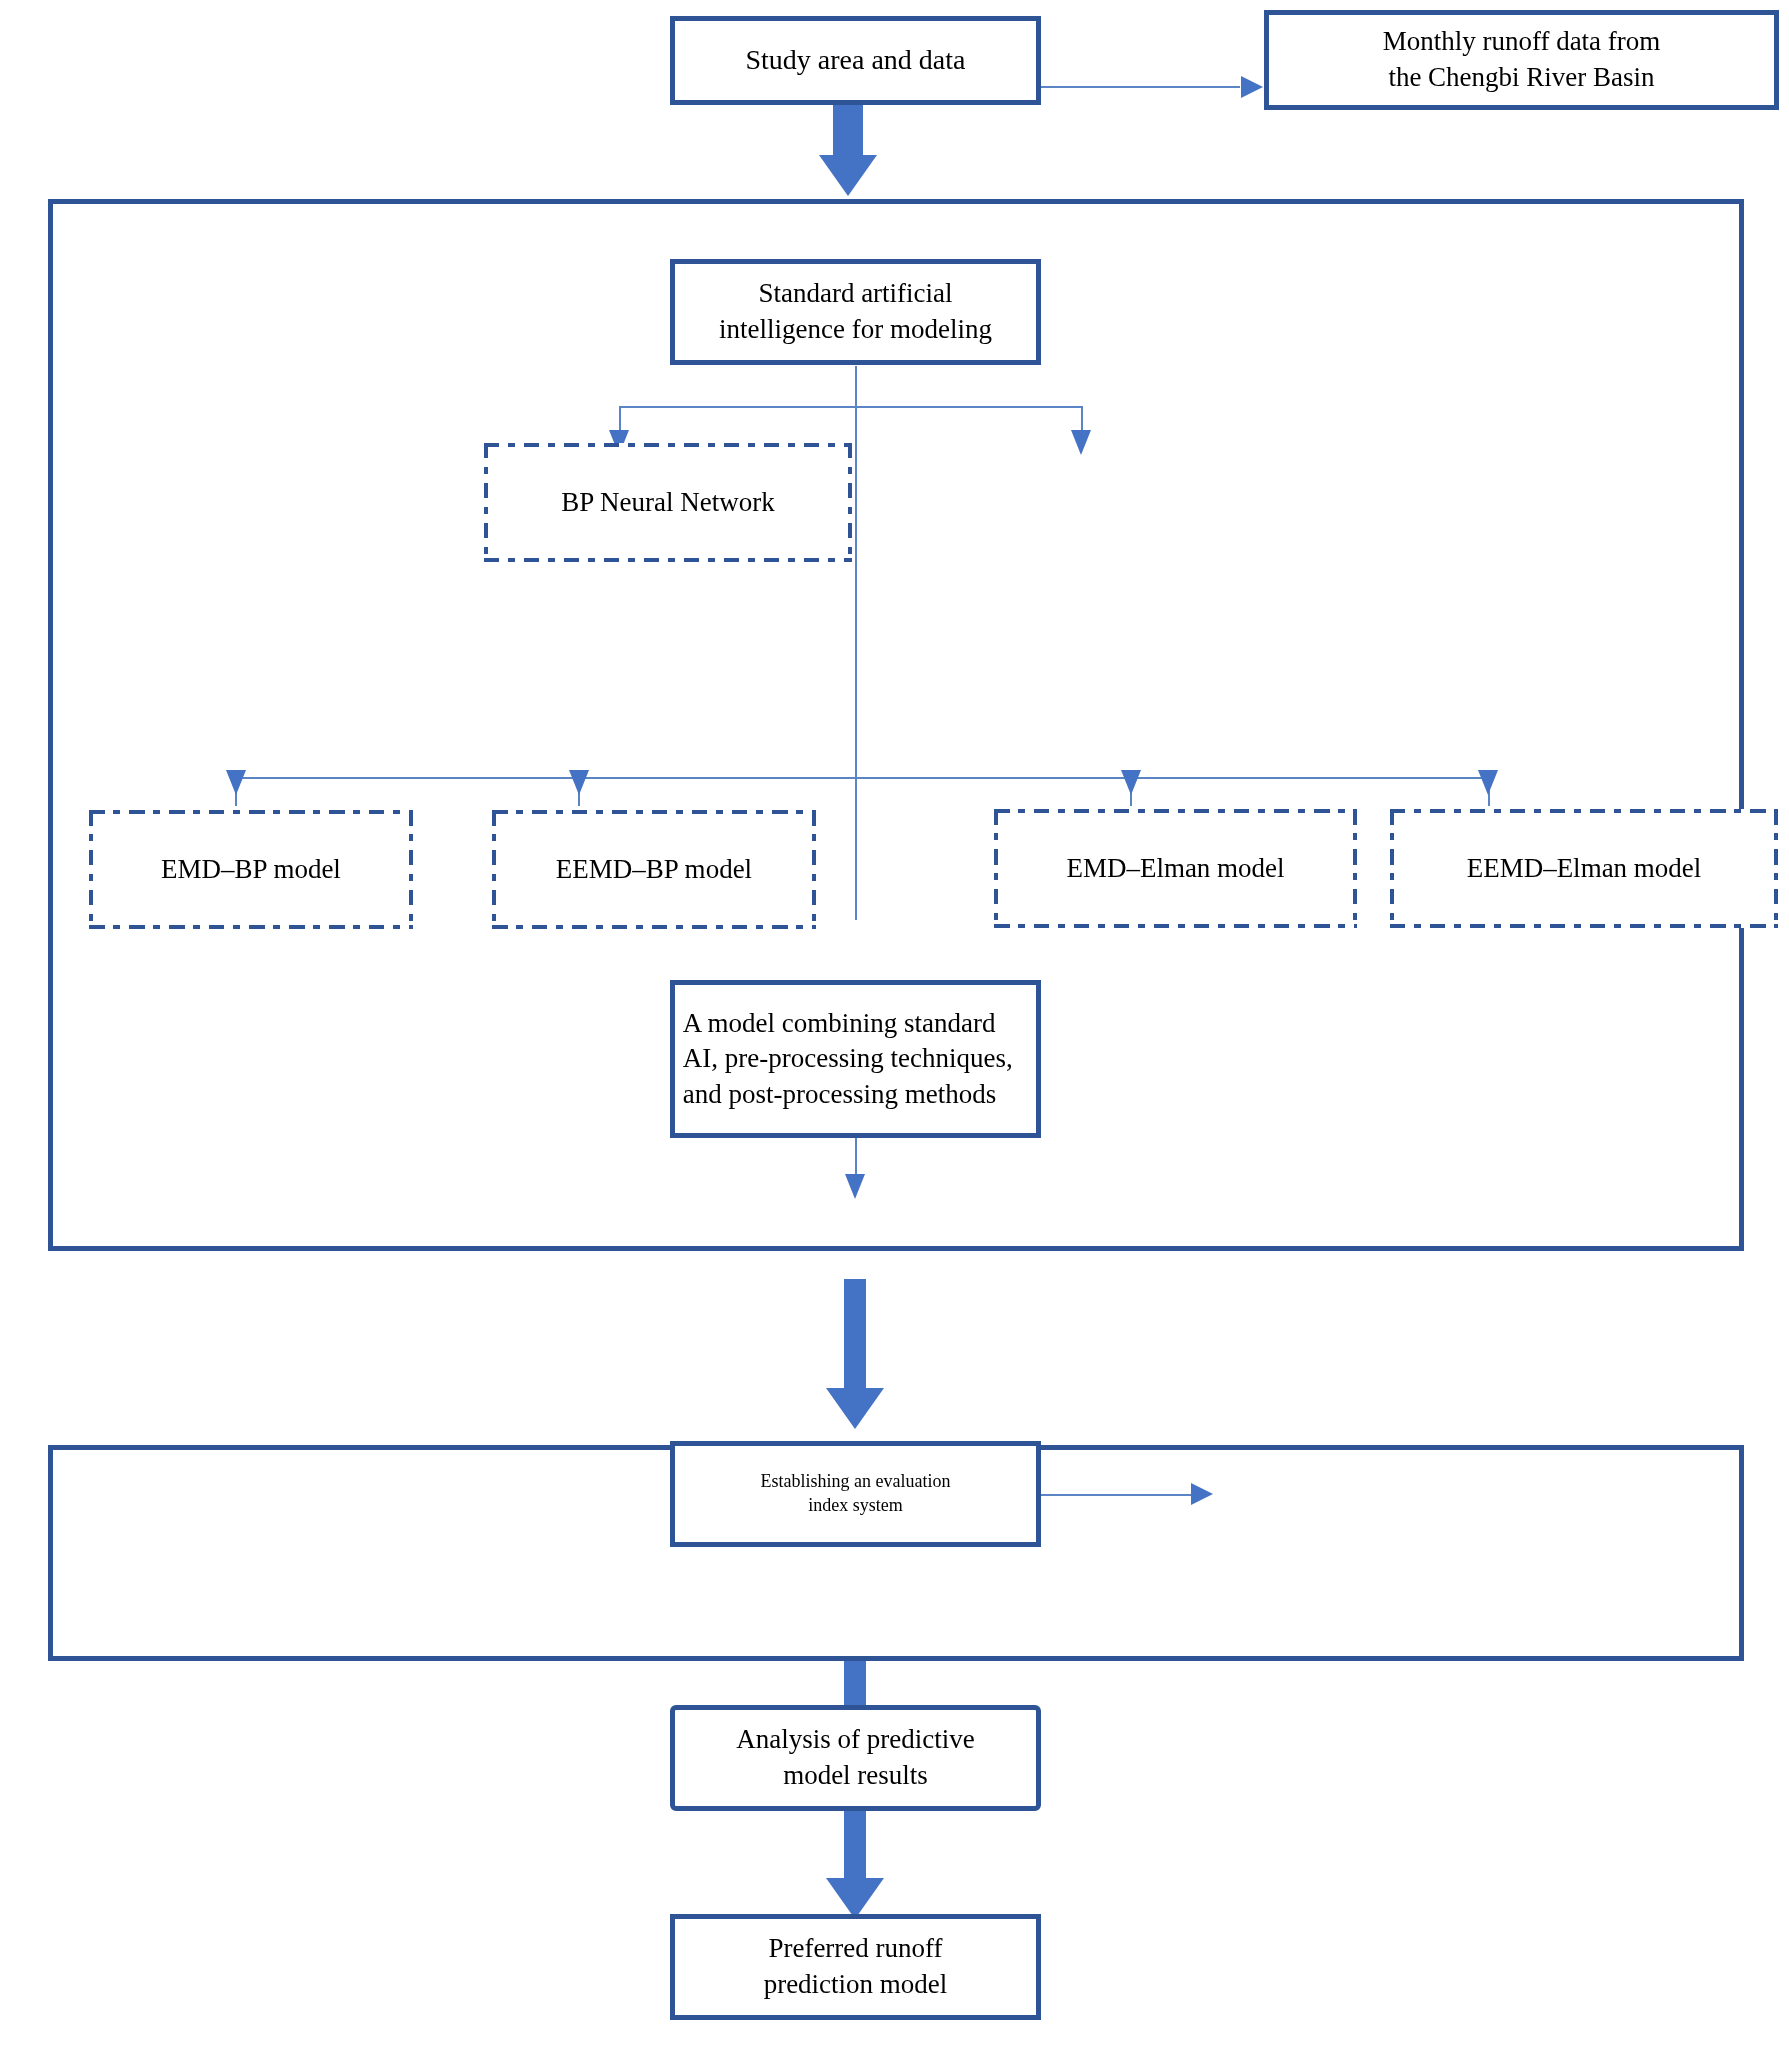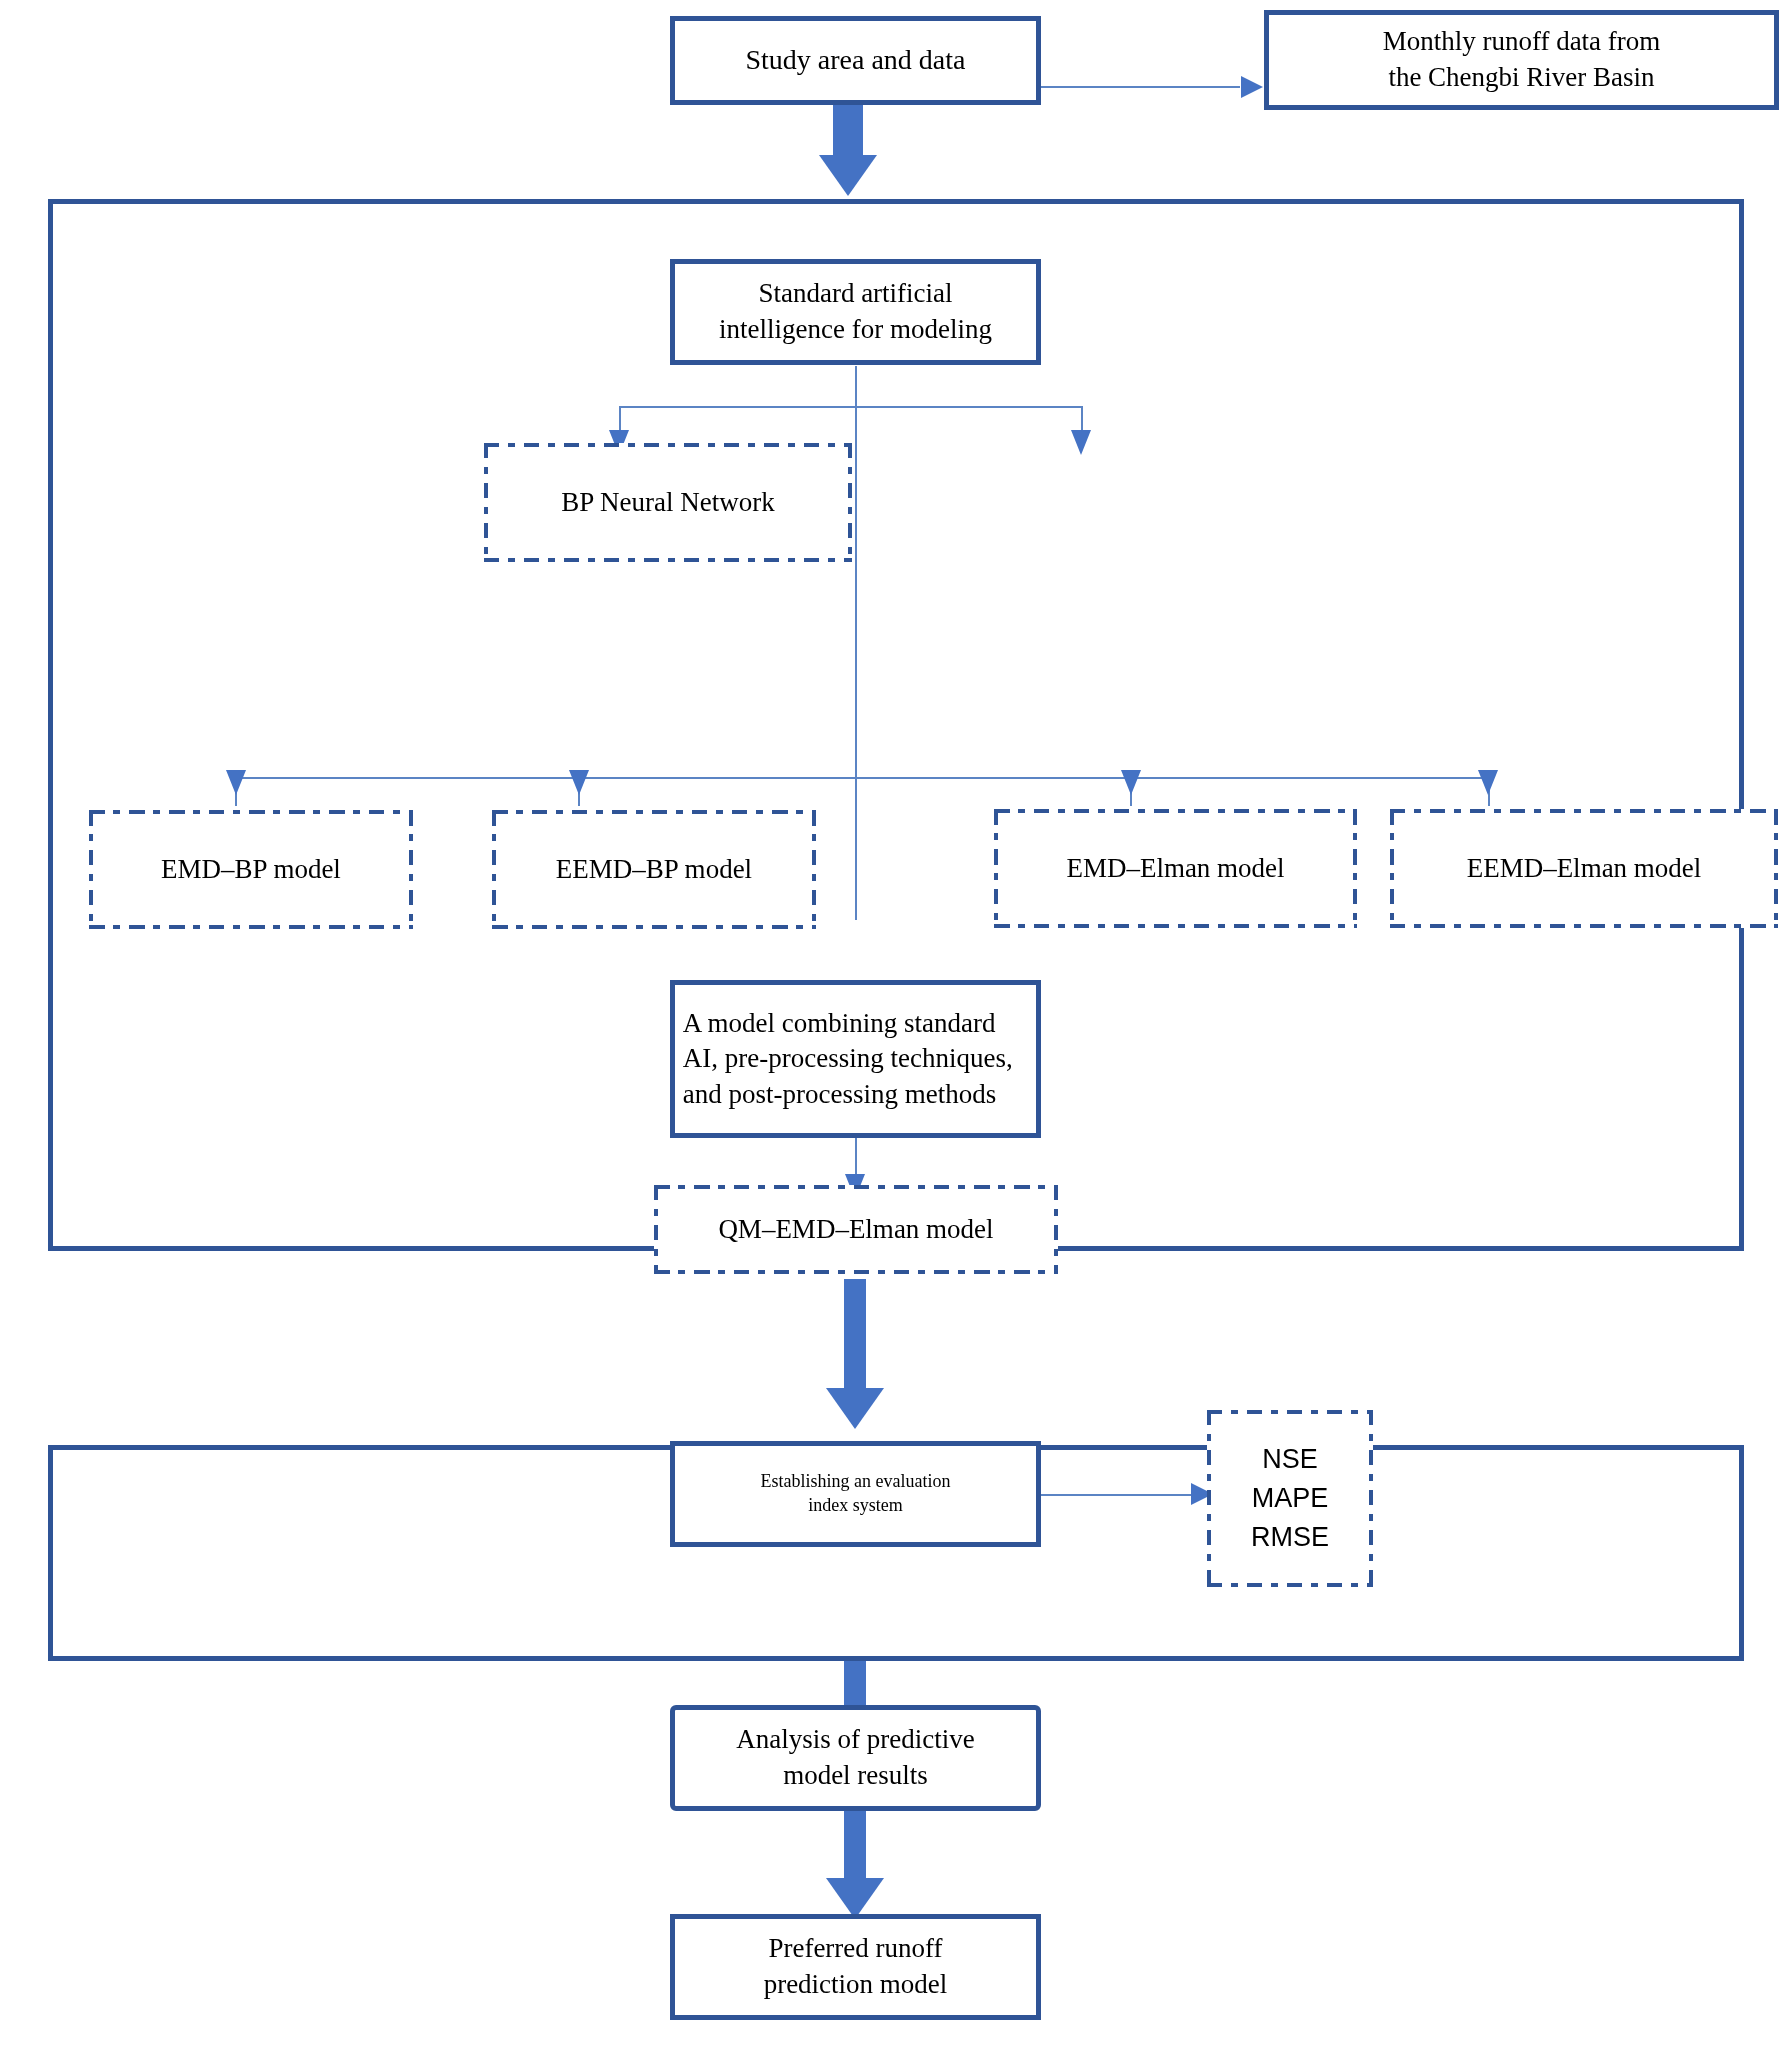--- a/index.html
+++ b/index.html
@@ -179,44 +179,36 @@
 
   <div class="node solid" style="left:670px;top:980px;width:371px;height:158px;font-size:27px;text-align:left;justify-content:flex-start;align-items:center;">
     <span class="label">A model combining standard
 AI, pre-processing techniques,
 and post-processing methods</span>
   </div>
 
   <div class="vline" style="left:855px;top:1138px;height:53px;"></div>
   <div class="arrowdown" style="left:845px;top:1174px;"></div>
 
-  <div class="node dashdot" style="left:654px;top:1185px;width:404px;height:89px;font-size:27px;">
-    <span class="label">QM–EMD–Elman model</span>
-  </div>
 
   <div class="fatarrow" style="left:824px;top:1279px;width:61px;height:150px;">
     <div class="shaft" style="width:22px;height:111px;"></div>
     <div class="head"></div>
   </div>
 
   <div class="container-box" style="left:48px;top:1445px;width:1696px;height:216px;"></div>
 
   <div class="node solid" style="left:670px;top:1441px;width:371px;height:106px;font-size:18px;">
     <span class="label">Establishing an evaluation
 index system</span>
   </div>
 
   <div class="hline" style="left:1041px;top:1494px;width:150px;"></div>
   <div class="arrowright" style="left:1191px;top:1483px;"></div>
 
-  <div class="node dashdot" style="left:1207px;top:1410px;width:166px;height:177px;font-size:27px;font-family:'Liberation Sans','DejaVu Sans',sans-serif;line-height:1.45;">
-    <span class="label">NSE
-MAPE
-RMSE</span>
-  </div>
 
   <div class="fatarrow" style="left:824px;top:1661px;width:61px;height:127px;">
     <div class="shaft" style="width:22px;height:89px;"></div>
     <div class="head"></div>
   </div>
 
   <div class="node solid" style="left:670px;top:1705px;width:371px;height:106px;font-size:27px;border-radius:6px;">
     <span class="label">Analysis of predictive
 model results</span>
   </div>

